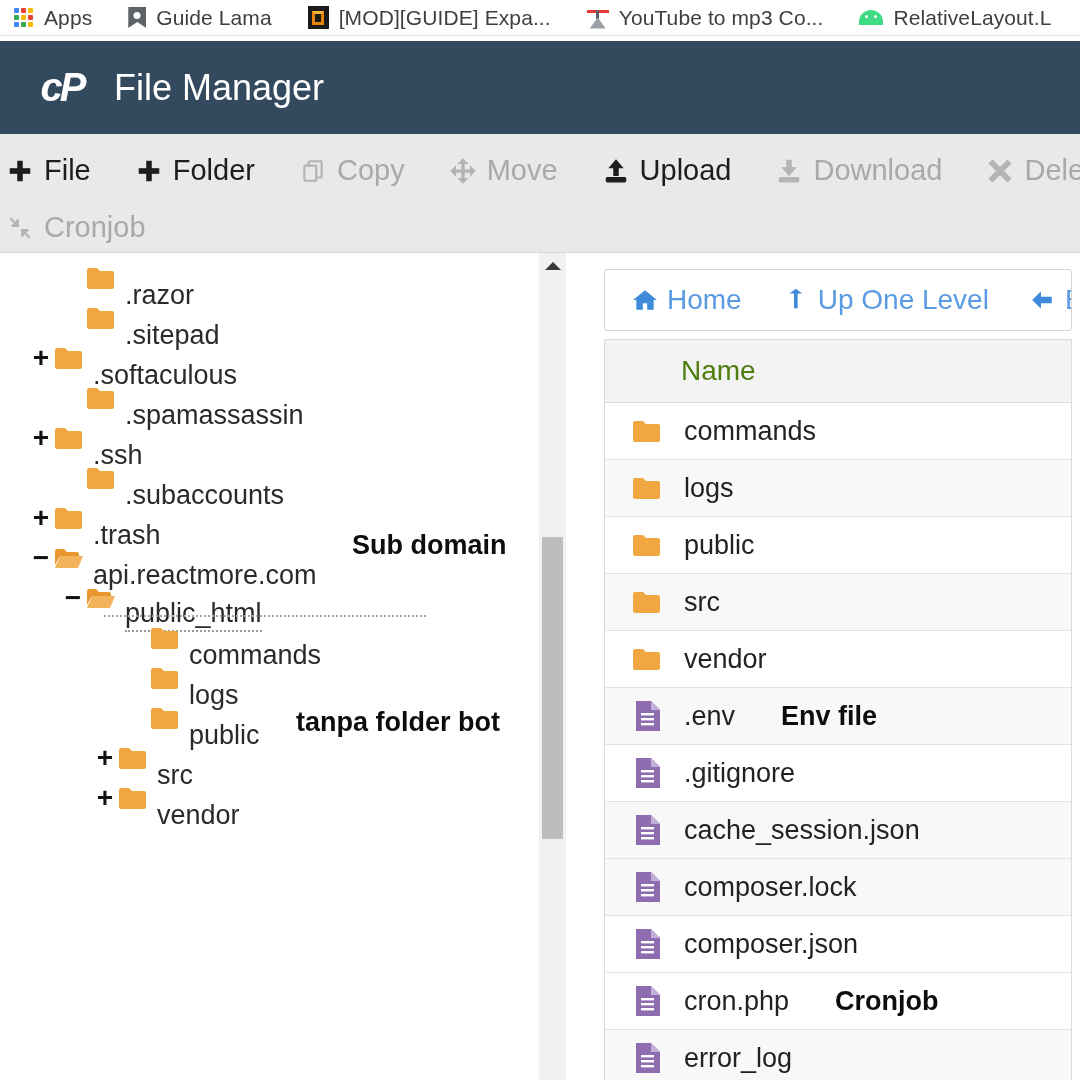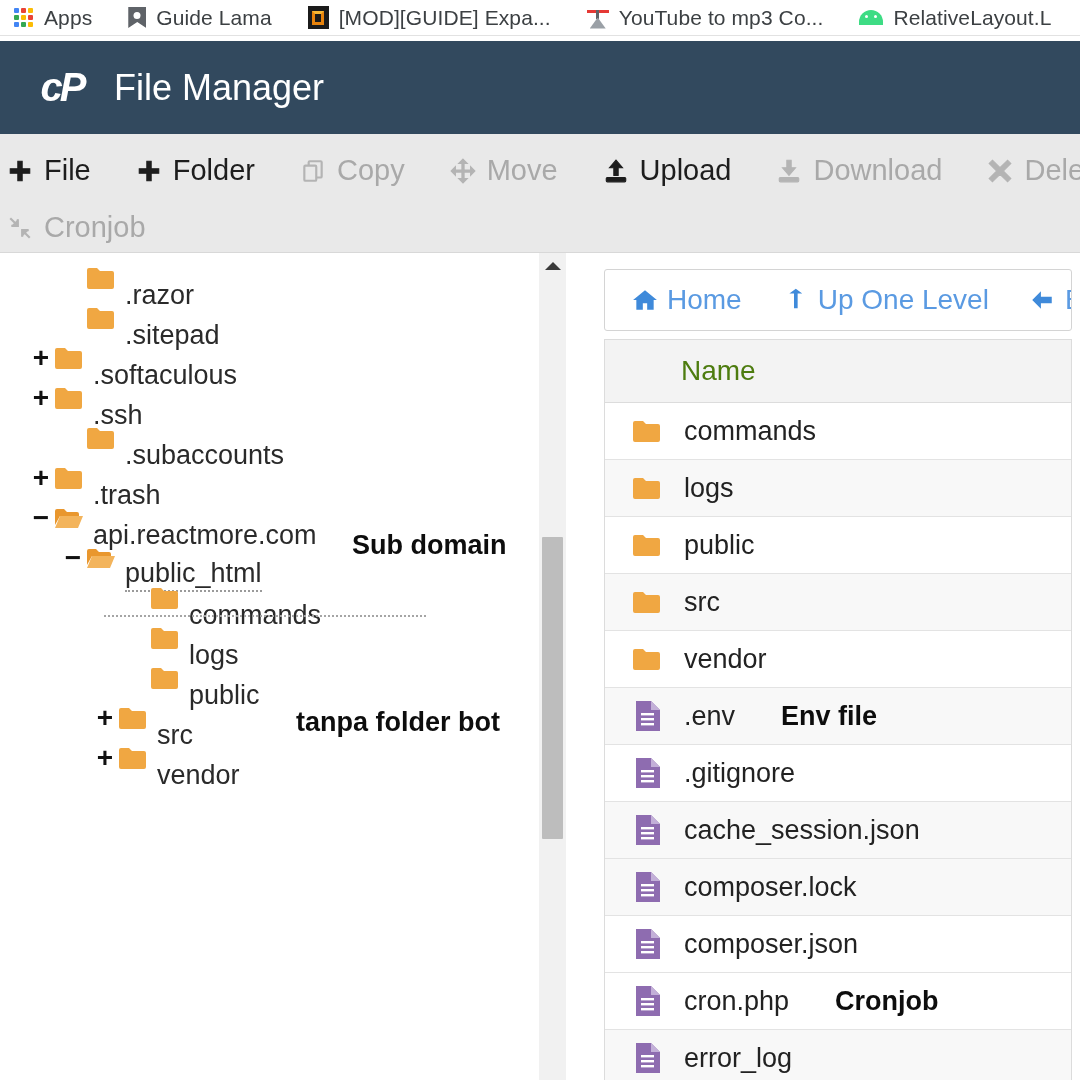--- a/index.html
+++ b/index.html
@@ -284,20 +284,29 @@
           </div>
           <div class="tnode" style="padding-left: 28px;">
             <span class="tg">+</span>
             <span class="tfolder">
               <svg width="30" height="23" viewBox="0 0 30 23">
                 <path d="M1 3a2 2 0 012-2h8l3 3h12a2 2 0 012 2v14a2 2 0 01-2 2H3a2 2 0 01-2-2z" fill="#f0a742"></path>
               </svg>
             </span>
             <span class="tlabel">.softaculous</span>
           </div>
+          <div class="tnode" style="padding-left: 60px;">
+            <span class="tg empty">&nbsp;</span>
+            <span class="tfolder">
+              <svg width="30" height="23" viewBox="0 0 30 23">
+                <path d="M1 3a2 2 0 012-2h8l3 3h12a2 2 0 012 2v14a2 2 0 01-2 2H3a2 2 0 01-2-2z" fill="#f0a742"></path>
+              </svg>
+            </span>
+            <span class="tlabel">.spamassassin</span>
+          </div>
           <div class="tnode" style="padding-left: 28px;">
             <span class="tg">+</span>
             <span class="tfolder">
               <svg width="30" height="23" viewBox="0 0 30 23">
                 <path d="M1 3a2 2 0 012-2h8l3 3h12a2 2 0 012 2v14a2 2 0 01-2 2H3a2 2 0 01-2-2z" fill="#f0a742"></path>
               </svg>
             </span>
             <span class="tlabel">.ssh</span>
           </div>
           <div class="tnode" style="padding-left: 60px;">

